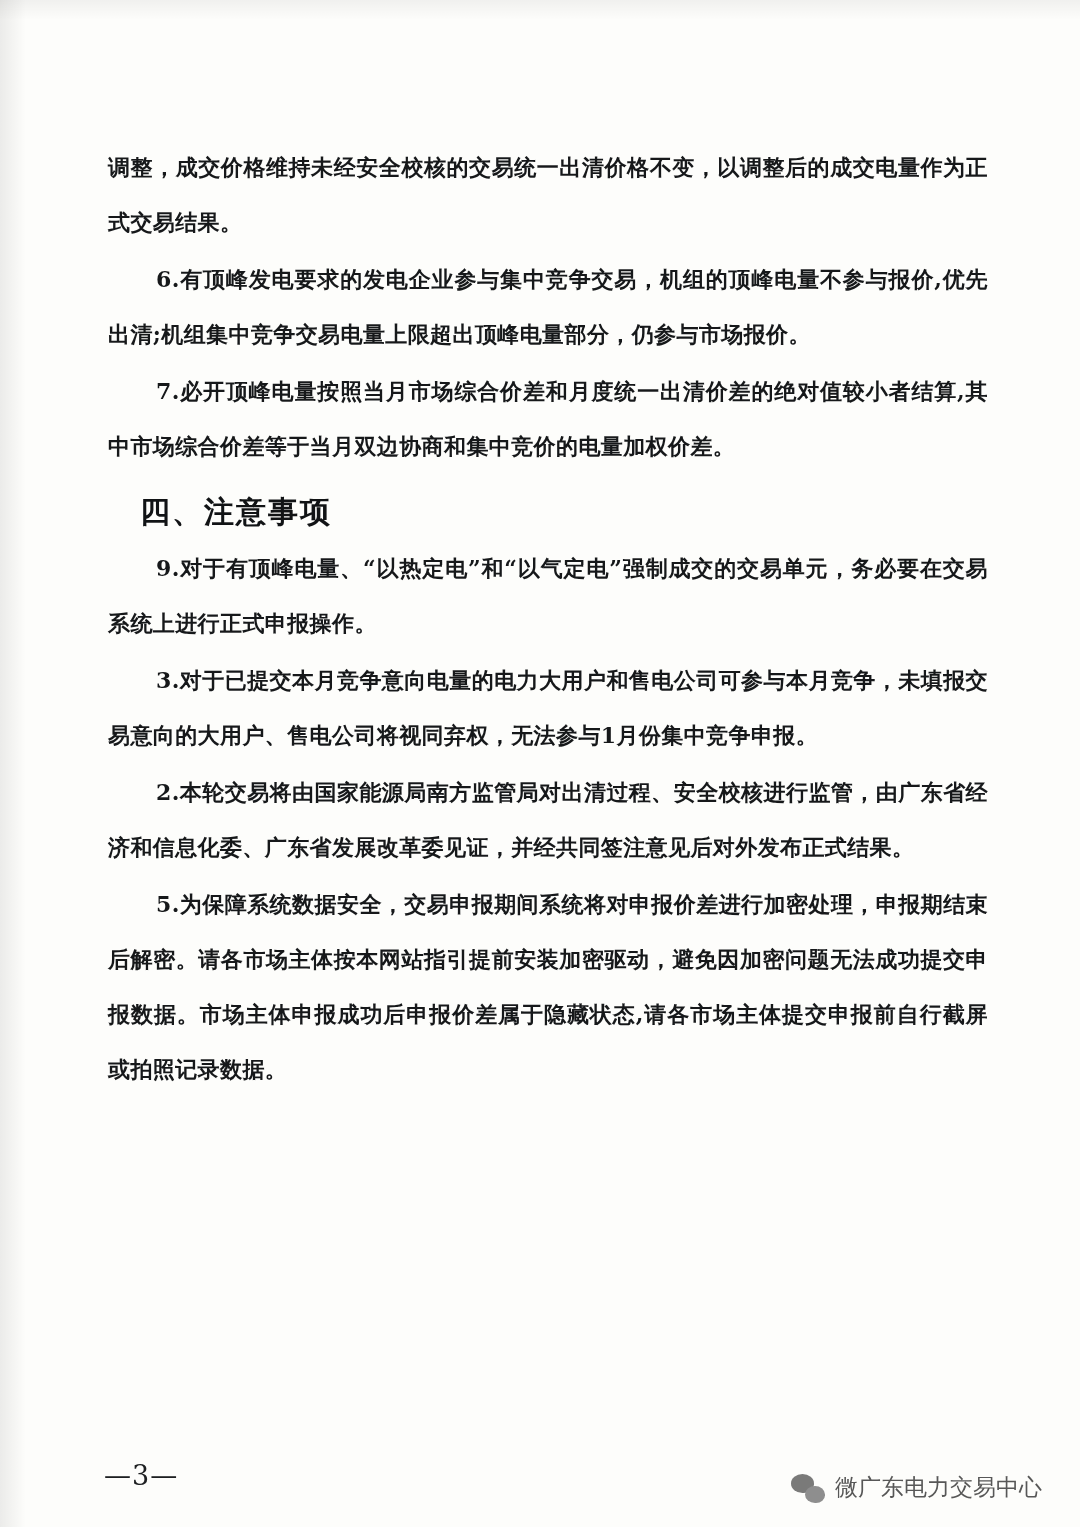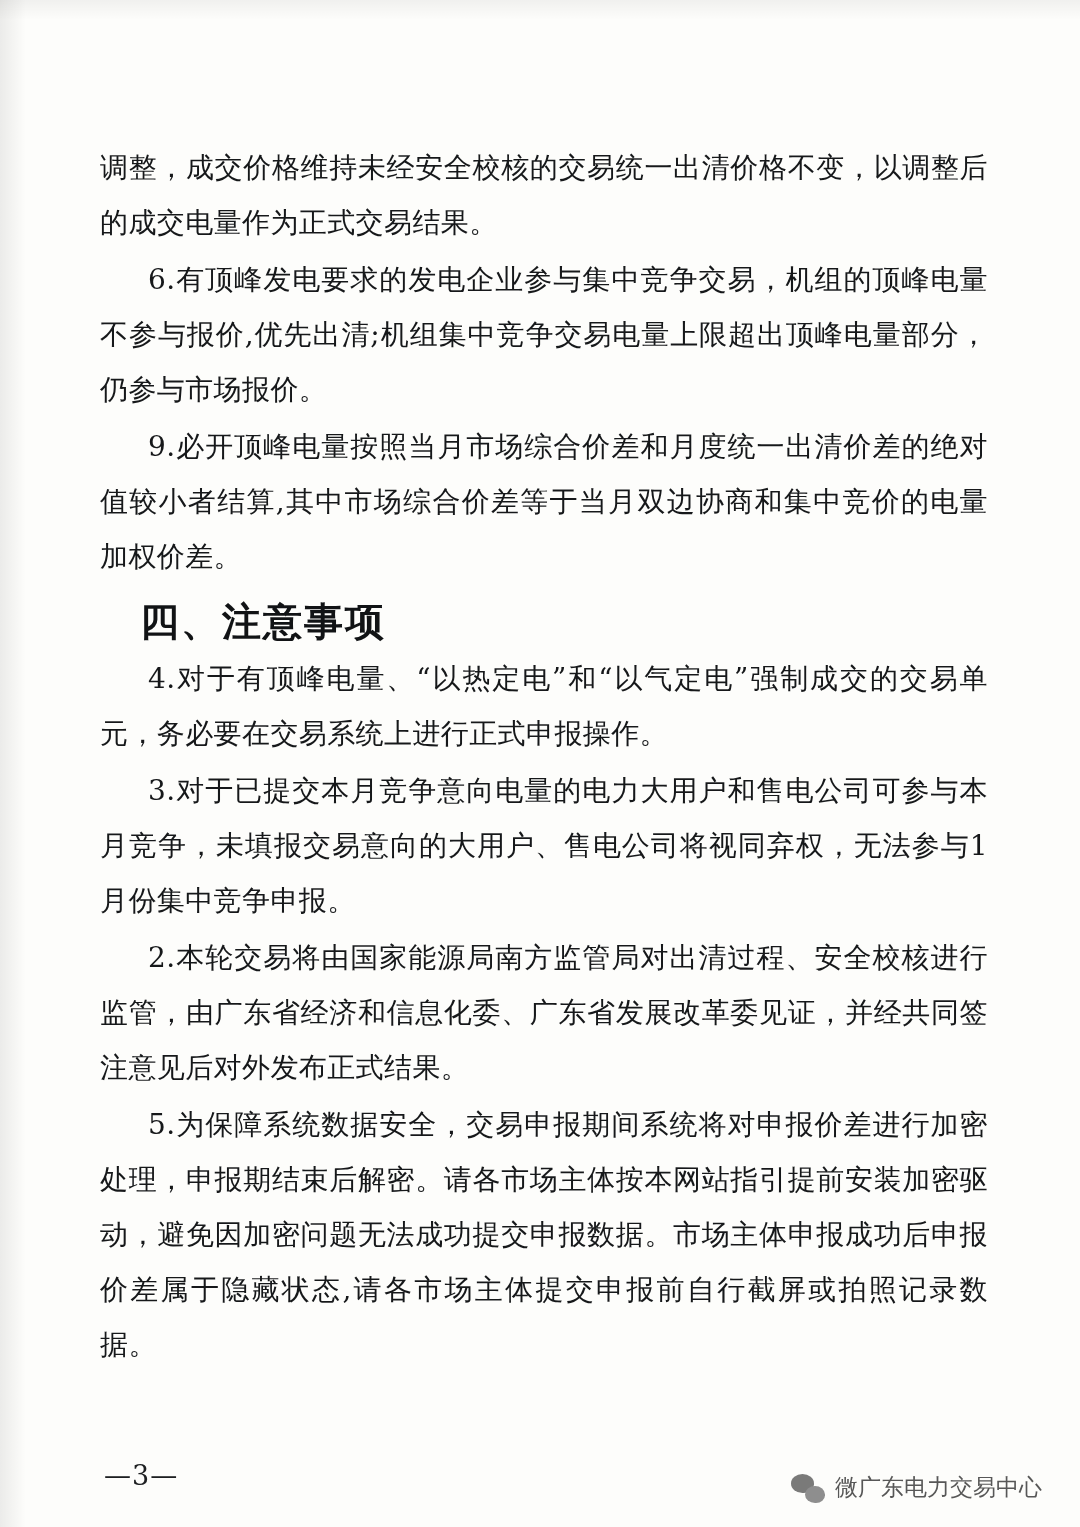--- a/index.html
+++ b/index.html
@@ -20,35 +20,35 @@
     inset: 0;
     background: #fdfdfb;
   }
   .doc-body {
     position: absolute;
     left: 92px;
     top: 140px;
     width: 896px;
   }
   p.para {
-    margin: 0 0 2px 8px;
-    font-size: 28px;
+    margin: 0 0 2px 16px;
+    font-size: 22px;
     line-height: 55px;
     letter-spacing: 0.4px;
     text-align: justify;
     text-justify: inter-ideograph;
     color: #16181a;
-    font-weight: 400;
+    font-weight: 700;
   }
   p.indent {
     text-indent: 48px;
   }
   h2.section-heading {
     margin: 10px 0 2px 0;
-    font-size: 39px;
+    font-size: 30px;
     line-height: 55px;
     letter-spacing: 2px;
     text-indent: 48px;
     font-weight: 700;
     color: #111315;
     font-family: "DejaVu Sans", "Liberation Sans", sans-serif;
   }
   .page-number {
     position: absolute;
     left: 104px;
@@ -114,25 +114,25 @@
 <div class="page">
   <div class="scan-shadow-top"></div>
   <div class="scan-shadow-left"></div>
 
   <div class="doc-body">
 
     <p class="para">调整，成交价格维持未经安全校核的交易统一出清价格不变，以调整后的成交电量作为正式交易结果。</p>
 
     <p class="para indent">6.有顶峰发电要求的发电企业参与集中竞争交易，机组的顶峰电量不参与报价,优先出清;机组集中竞争交易电量上限超出顶峰电量部分，仍参与市场报价。</p>
 
-    <p class="para indent">9.必开顶峰电量按照当月市场综合价差和月度统一出清价差的绝对值较小者结算,其中市场综合价差等于当月双边协商和集中竞价的电量加权价差。</p>
+    <p class="para indent">7.必开顶峰电量按照当月市场综合价差和月度统一出清价差的绝对值较小者结算,其中市场综合价差等于当月双边协商和集中竞价的电量加权价差。</p>
 
     <h2 class="section-heading">四、注意事项</h2>
 
-    <p class="para indent">4.对于有顶峰电量、“以热定电”和“以气定电”强制成交的交易单元，务必要在交易系统上进行正式申报操作。</p>
+    <p class="para indent">9.对于有顶峰电量、“以热定电”和“以气定电”强制成交的交易单元，务必要在交易系统上进行正式申报操作。</p>
 
 
     <p class="para indent">3.对于已提交本月竞争意向电量的电力大用户和售电公司可参与本月竞争，未填报交易意向的大用户、售电公司将视同弃权，无法参与1月份集中竞争申报。</p>
 
     <p class="para indent">2.本轮交易将由国家能源局南方监管局对出清过程、安全校核进行监管，由广东省经济和信息化委、广东省发展改革委见证，并经共同签注意见后对外发布正式结果。</p>
 
     <p class="para indent">5.为保障系统数据安全，交易申报期间系统将对申报价差进行加密处理，申报期结束后解密。请各市场主体按本网站指引提前安装加密驱动，避免因加密问题无法成功提交申报数据。市场主体申报成功后申报价差属于隐藏状态,请各市场主体提交申报前自行截屏或拍照记录数据。</p>
 
   </div>
 

